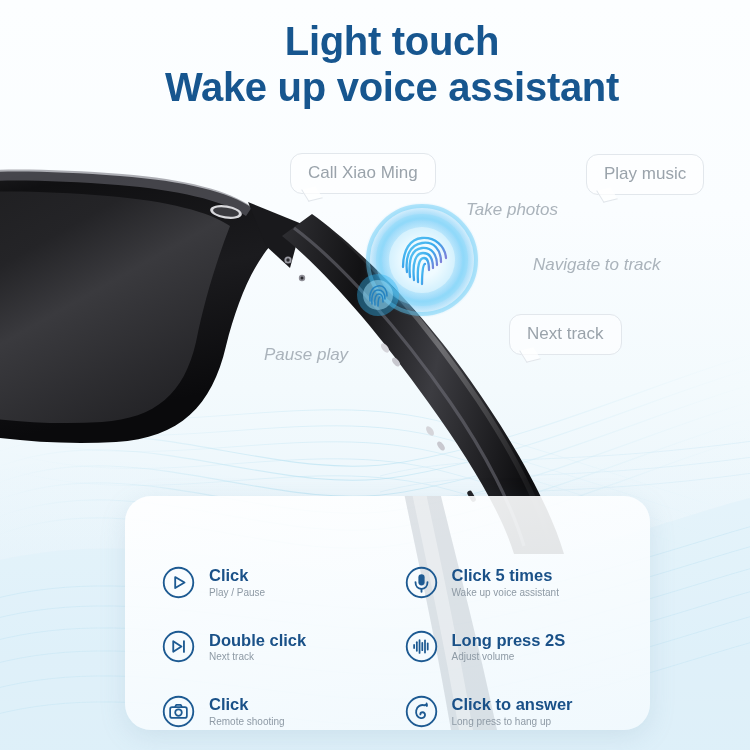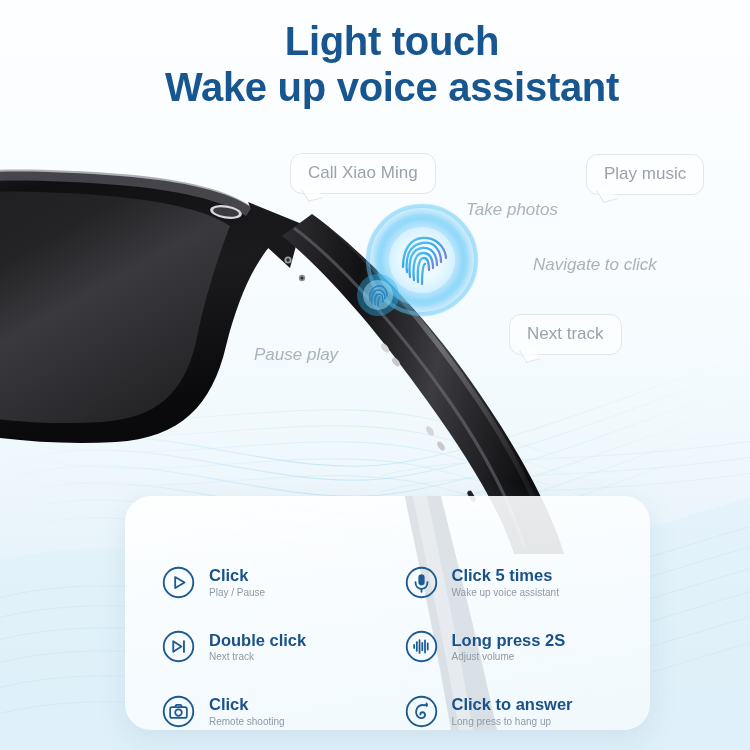--- a/index.html
+++ b/index.html
@@ -89,21 +89,21 @@
   .plainlabel {
     position:absolute;
     color:#aab3bb;
     font-size:17px;
     white-space:nowrap;
     z-index:29;
     font-style:italic;
   }
   .plainlabel.l-photos   { left:466px; top:200px; }
   .plainlabel.l-navigate { left:533px; top:255px; }
-  .plainlabel.l-pause    { left:254px; top:345px; }
+  .plainlabel.l-pause    { left:264px; top:345px; }
 
   
   .card {
     position:absolute;
     left:125px; top:496px;
     width:525px; height:234px;
     border-radius:26px;
     background:linear-gradient(170deg,
         rgba(255,255,255,0.93) 0%,
         rgba(250,253,255,0.90) 45%,
@@ -326,21 +326,21 @@
     <span>Call Xiao Ming</span>
     <span class="tail"></span>
   </div>
 
   <div class="bubble b-next">
     <span>Next track</span>
     <span class="tail"></span>
   </div>
 
   <div class="plainlabel l-photos">Take photos</div>
-  <div class="plainlabel l-navigate">Navigate to click</div>
+  <div class="plainlabel l-navigate">Navigate to track</div>
   <div class="plainlabel l-pause">Pause play</div>
 
   <div class="card">
 
     <svg class="temple-over" viewBox="0 0 525 234">
       <path d="M278,-8 C292,60 310,140 326,234 L372,234 C352,140 330,58 314,-8 Z" fill="#9aa6ae" opacity=".30"></path>
       <path d="M286,-8 C300,60 318,140 334,234 L348,234 C332,140 314,58 300,-8 Z" fill="#ffffff" opacity=".35"></path>
     </svg>
 
     <div class="card-grid" style="position:relative; z-index:5;">

